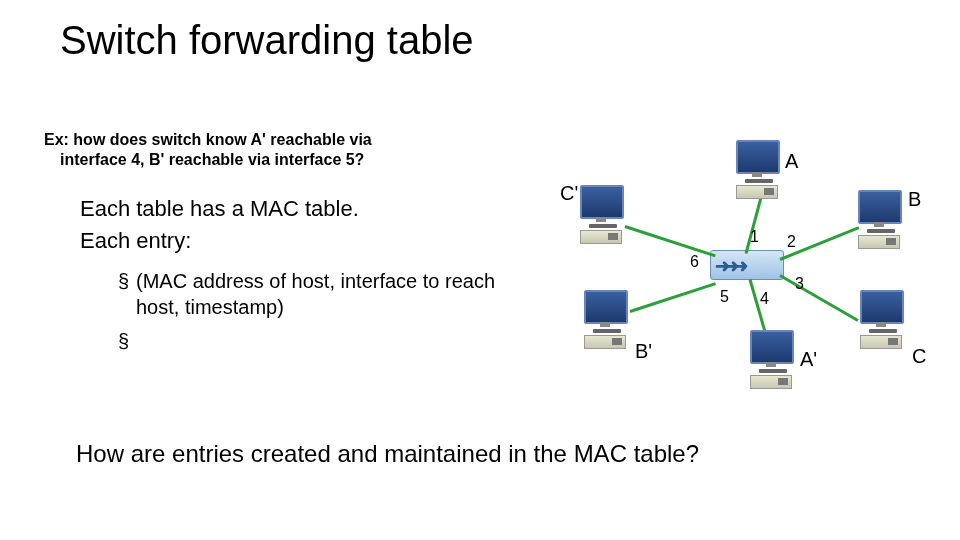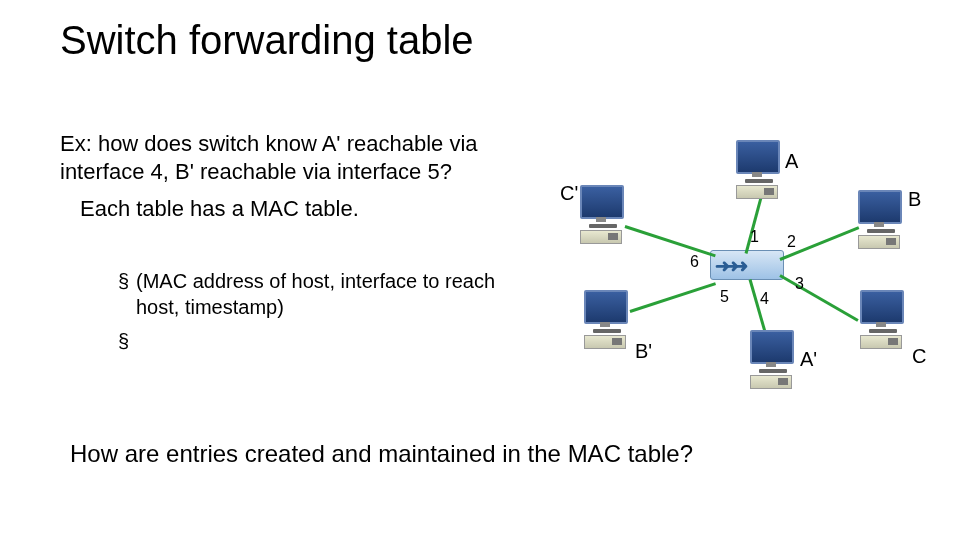--- a/index.html
+++ b/index.html
@@ -20,25 +20,26 @@
   }
   .title {
     position: absolute;
     left: 60px;
     top: 18px;
     font-size: 40px;
     font-weight: 400;
   }
   .question {
     position: absolute;
-    left: 60px;
+    left: 44px;
     top: 130px;
     width: 500px;
-    font-size: 22px;
+    font-size: 16px;
     line-height: 1.25;
+    font-weight: bold;
   }
   .body-line1 {
     position: absolute;
     left: 80px;
     top: 196px;
     width: 460px;
     font-size: 22px;
   }
   .body-line2 {
     position: absolute;
@@ -58,21 +59,21 @@
   .bullets .item {
     display: flex;
     margin-bottom: 8px;
   }
   .bullets .marker {
     width: 18px;
     flex: 0 0 18px;
   }
   .footer-q {
     position: absolute;
-    left: 70px;
+    left: 76px;
     top: 440px;
     width: 820px;
     font-size: 24px;
   }
 
   
   .diagram {
     position: absolute;
     left: 560px;
     top: 140px;
@@ -150,24 +151,25 @@
 </style>
 </head>
 <body>
 
 <div class="slide">
 
   <div class="title">Switch forwarding table</div>
 
   <div class="question">
     <span>Ex: how does switch know A' reachable via</span><br>
-    <span style="margin-left:0;">interface 4, B' reachable via interface 5?</span>
+    <span style="margin-left:16px;">interface 4, B' reachable via interface 5?</span>
   </div>
 
   <div class="body-line1">Each table has a MAC table.</div>
+  <div class="body-line2">Each entry:</div>
 
   <div class="bullets">
     <div class="item">
       <span class="marker">§</span>
       <span>(MAC address of host, interface to reach host, timestamp)</span>
     </div>
     <div class="item">
       <span class="marker">§</span>
     </div>
   </div>

